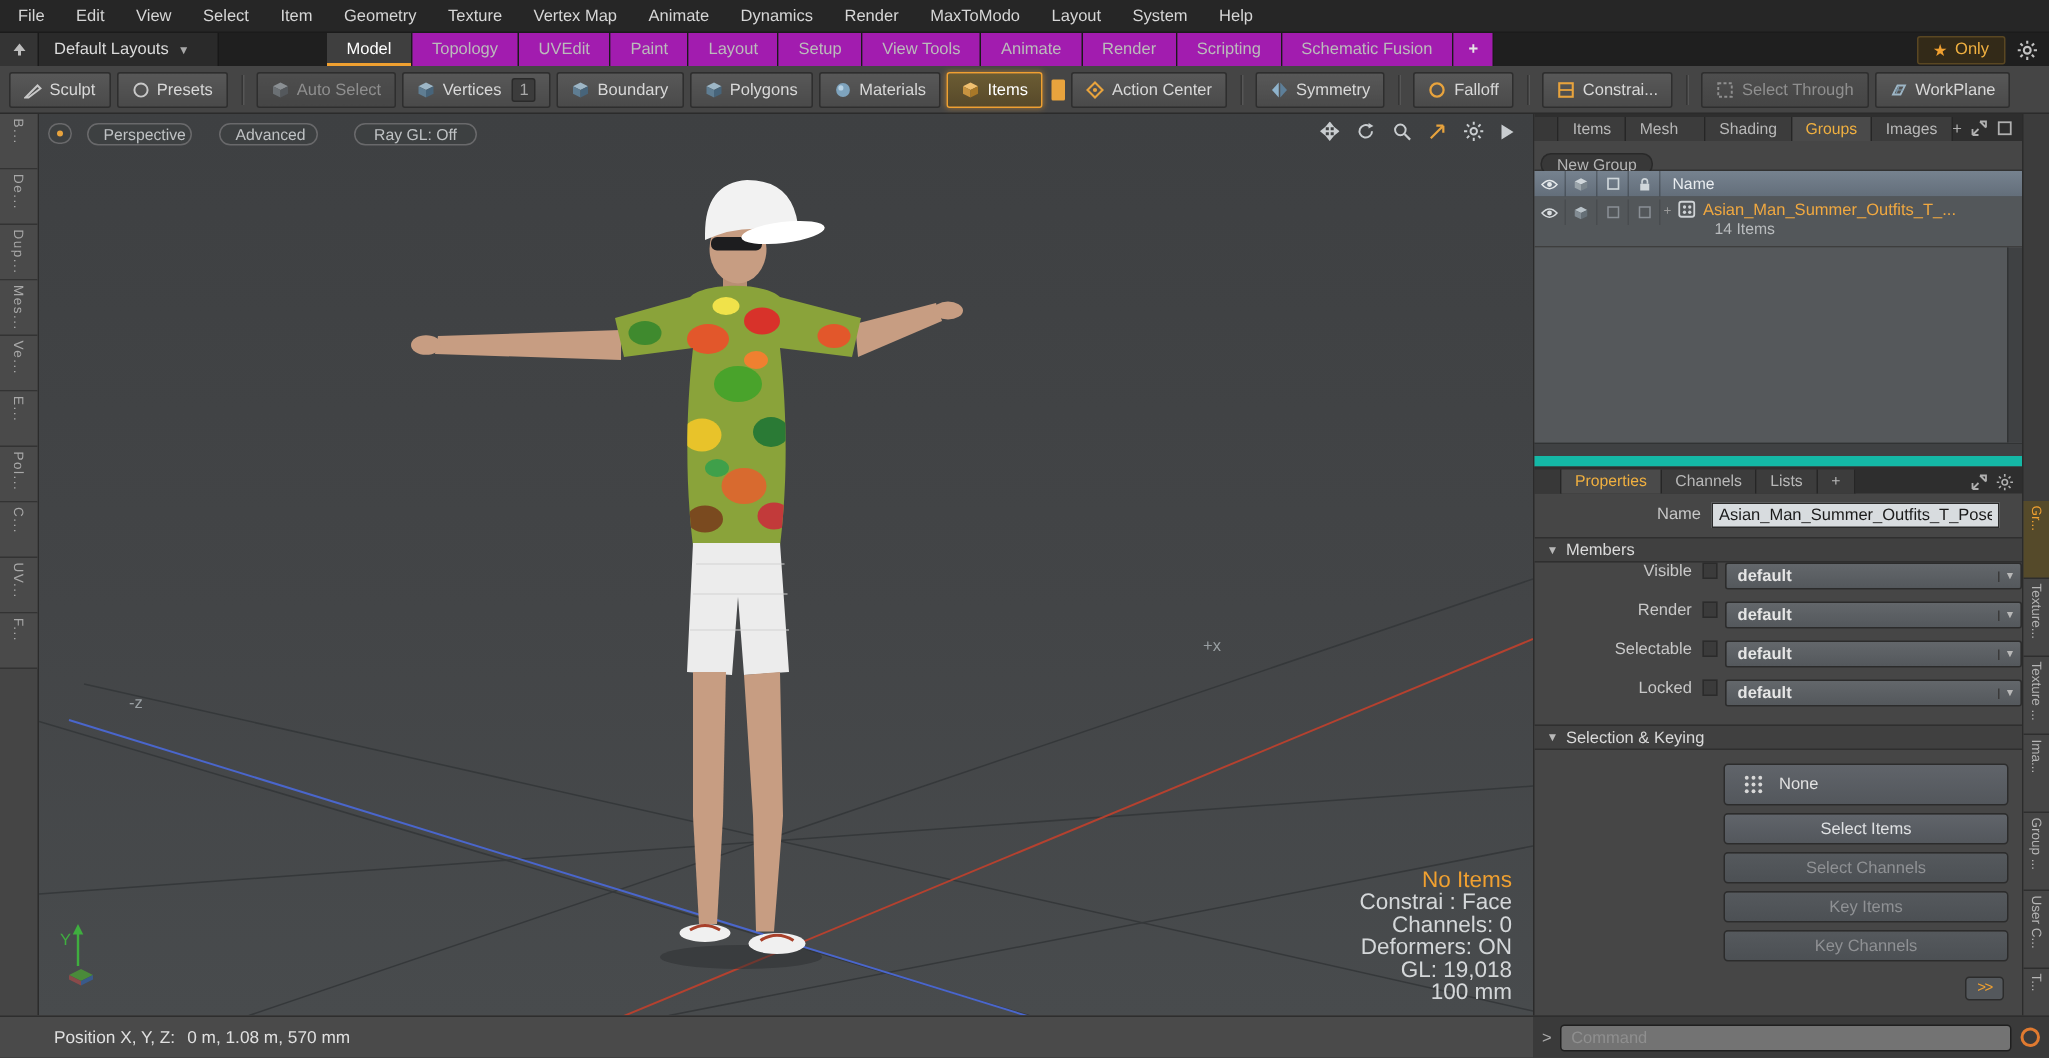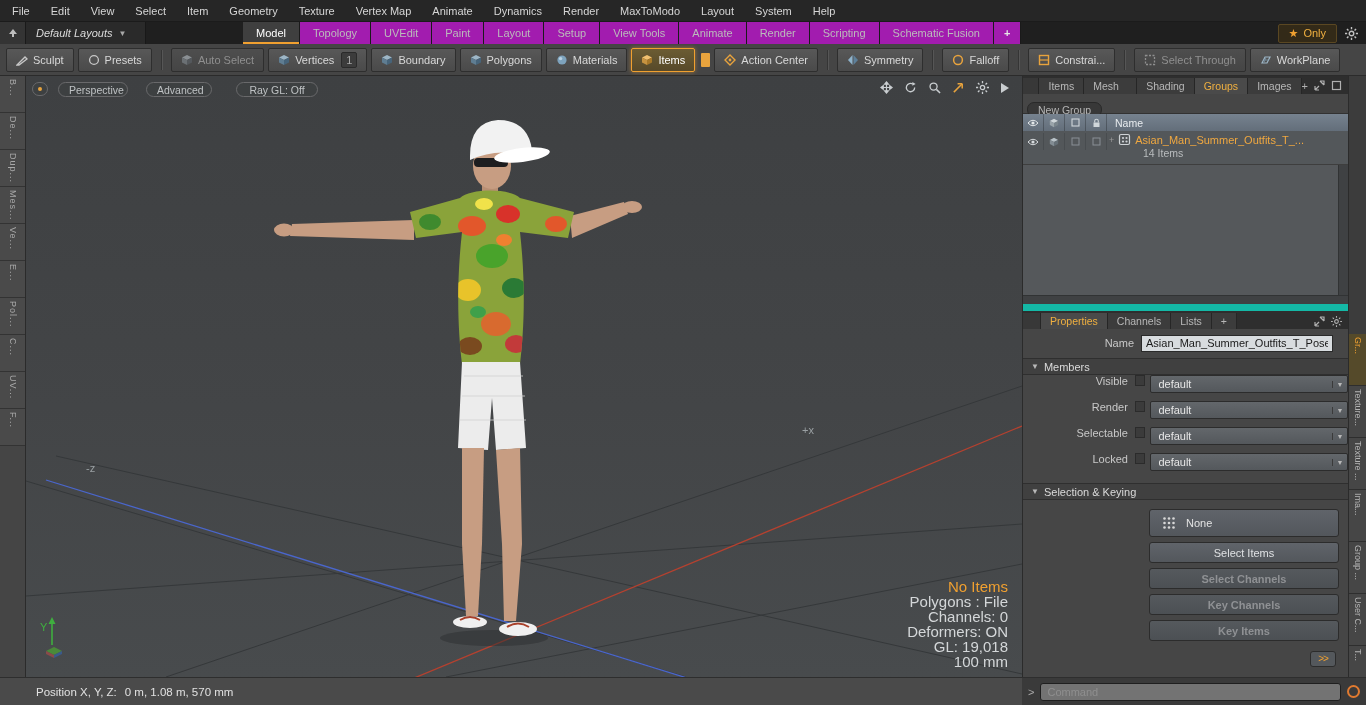--- a/index.html
+++ b/index.html
@@ -21,23 +21,23 @@
   }
   .menubar span { cursor:default; }
   
   .tabbar {
     position:absolute; top:22px; left:0; right:0; height:22px;
     background:#1f1f1f; display:flex; align-items:stretch;
   }
   .tb-iconbox { width:26px; background:#343434; border-right:1px solid #1a1a1a;
     display:flex; align-items:center; justify-content:center; color:#bdbdbd; }
   .layout-select { display:flex; align-items:center; gap:6px; padding:0 10px;
-    color:#dcdcdc; background:#2a2a2a; border-right:1px solid #181818; min-width:120px;font-style:italic;}
+    color:#dcdcdc; background:#2a2a2a; border-right:1px solid #181818; min-width:120px;}
   .layout-select .chev { font-size:8px; color:#a8a8a8; }
-  .tabs { display:flex; margin-left:97px; }
+  .tabs { display:flex; margin-left:72px; }
   .tab { padding:0 13px; display:flex; align-items:center; background:#a21caf;
     border-right:1px solid #1a1a1a; color:#bbbbbb; position:relative; }
   .tab.active { background:#3f3f3f; color:#ffffff; }
   .tab.active::after { content:""; position:absolute; left:0; right:0; bottom:0;
     height:2px; background:#f0a030; }
   .tab.plus { color:#e6e6e6; font-weight:bold; padding:0 10px; }
   .tabbar-right { margin-left:auto; display:flex; align-items:center; gap:8px; padding-right:8px; }
   .only-btn { display:flex; align-items:center; gap:5px; background:#332a18;
     border:1px solid #5a4722; border-radius:2px; padding:2px 10px; color:#f0b040; }
   .only-btn .star { color:#f0a030; font-size:11px; }
@@ -116,31 +116,31 @@
   .fld-label { width:118px; text-align:right; padding-right:7px; color:#c8c8c8; }
   .name-input { width:192px; height:17px; background:#d8dcdf; color:#1a1a1a;
     border:1px solid #2a2a2a; font-family:"Liberation Sans",sans-serif; font-size:11px; padding:0 4px; }
   .sec-header { height:17px; background:#404040; border-top:1px solid #2f2f2f;
     border-bottom:1px solid #2f2f2f; display:flex; align-items:center; gap:5px;
     padding-left:8px; color:#dadada; margin-top:4px; }
   .sec-header .tri { font-size:8px; color:#b8b8b8; }
   .fld-row { height:26px; display:flex; }
   .mini-toggle { width:11px; height:11px; background:#3b3b3b; border:1px solid #2b2b2b; margin-right:5px; }
   .dropdown { width:209px; height:18px; background:linear-gradient(#63676b,#54585c);
-    border:1px solid #2c2c2c; border-radius:2px; display:flex; align-items:center; }
+    border:1px solid #2c2c2c; border-radius:2px; display:flex; align-items:center;font-weight:bold; }
   .dropdown .dd-val { flex:1; padding-left:7px; color:#e6e6e6; }
   .dropdown .dd-arrow { width:15px; text-align:center; color:#b8b8b8; font-size:7px;
     border-left:1px solid #3a3a3a; }
   .big-btn { width:190px; height:28px; margin:9px 0 0 126px;
     background:linear-gradient(#60646a,#53575c); border:1px solid #2c2c2c; border-radius:3px;
     display:flex; align-items:center; color:#e2e2e2; }
   .act-btn { width:190px; height:21px; margin:5px 0 0 126px;
     background:linear-gradient(#60646a,#53575c); border:1px solid #2c2c2c; border-radius:3px;
     display:flex; align-items:center; justify-content:center; color:#dfe1e3; }
-  .act-btn.dis { color:#8f9194; background:linear-gradient(#55595d,#4c5054);font-weight:bold; }
+  .act-btn.dis { color:#8f9194; background:linear-gradient(#55595d,#4c5054); }
   .expand-btn { position:absolute; right:12px; bottom:10px; width:26px; height:16px;
     background:#54585c; border:1px solid #2c2c2c; border-radius:3px; color:#f0a030;
     text-align:center; line-height:14px; font-size:10px; letter-spacing:-1px; }
   
   .right-strip { position:absolute; right:0; top:76px; width:18px; bottom:28px;
     background:#3c3c3c; border-left:1px solid #2b2b2b; padding-top:258px; }
   .rs-tab { height:52px; border-bottom:1px solid #2e2e2e; background:#464646;
     display:flex; justify-content:center; padding-top:3px; }
   .rs-tab span { writing-mode:vertical-rl; font-size:9px; color:#b5b5b5; }
   .rs-tab.active { background:#554a2a; }
@@ -485,21 +485,21 @@
           <path d="M6 0v2M6 10v2M0 6h2M10 6h2M1.8 1.8l1.4 1.4M8.8 8.8l1.4 1.4M10.2 1.8L8.8 3.2M3.2 8.8L1.8 10.2"></path>
         </g>
       </svg>
     <svg width="10" height="12" viewBox="0 0 10 12">
         <path d="M1 1 L9 6 L1 11Z" fill="#c9cdd0"></path>
       </svg>
   </div>
 
   <div class="vp-info">
     <div class="sel">No Items</div>
-    <div>Polygons : File</div>
+    <div>Constrai : Face</div>
     <div>Channels: 0</div>
     <div>Deformers: ON</div>
     <div>GL: 19,018</div>
     <div>100 mm</div>
   </div>
 
   <div class="axis-widget">
     <svg width="34" height="48" viewBox="0 0 34 48">
       <path d="M14 34 V10" stroke="#3fae3f" stroke-width="1.6"></path>
       <path d="M14 6 L10.5 13 H17.5Z" fill="#3fae3f"></path>
@@ -695,24 +695,24 @@
       <span>None</span>
     </div>
 
     <div class="act-btn">
         <span>Select Items</span>
       </div>
     <div class="act-btn dis">
         <span>Select Channels</span>
       </div>
     <div class="act-btn dis">
+        <span>Key Items</span>
+      </div>
+    <div class="act-btn dis">
         <span>Key Channels</span>
-      </div>
-    <div class="act-btn dis">
-        <span>Key Items</span>
       </div>
 
     <div class="expand-btn">&gt;&gt;</div>
   </div>
 </div>
 
 <div class="right-strip">
   <div class="rs-tab active">
       <span>Gr...</span>
     </div>

